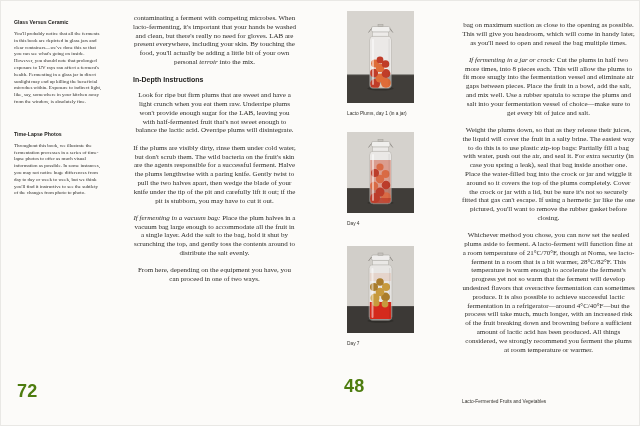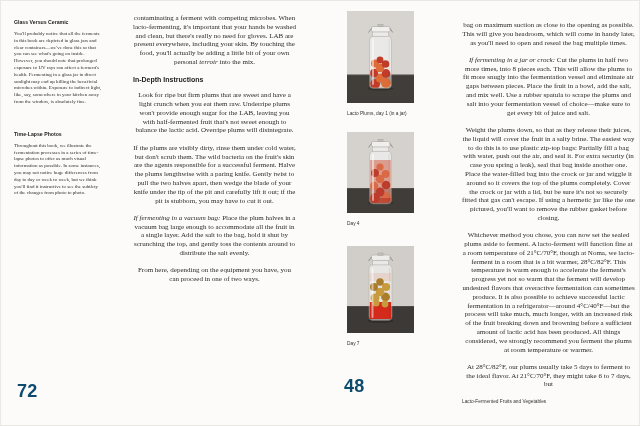--- a/index.html
+++ b/index.html
@@ -12,21 +12,21 @@
   }
   
   .sidebar { position:absolute; left:14px; top:19px; width:88px; }
   .note { margin-bottom:25px; }
   .note-title { font:bold 5.2px/7px "Liberation Sans", sans-serif; margin-bottom:5px; color:#232220; }
   .note-body { font:5px/6.8px "Liberation Serif", serif; color:#2e2d2a; }
   .main-left { position:absolute; left:133px; top:14px; width:163px; }
   .body-p { font:7px/8.8px "Liberation Serif", serif; color:#2b2a27; margin-bottom:8.5px; text-align:center; }
   .body-p em { font-style:italic; }
   .section-heading { font:bold 7px/9px "Liberation Sans", sans-serif; margin:8px 0 7px; color:#232220; }
-  .page-num { position:absolute; font:bold 18px/18px "Liberation Sans", sans-serif; color:#0c4a6e; letter-spacing:0.2px; }
+  .page-num { position:absolute; font:bold 18px/18px "Liberation Sans", sans-serif; color:#4d7c0f; letter-spacing:0.2px; }
   .pn-left { left:17px; top:382px; }
   .pn-right { left:344px; top:377px; }
   
   .figure { position:absolute; left:347px; width:67px; }
   .fig-1 { top:11px; }
   .fig-2 { top:132px; }
   .fig-3 { top:246px; }
   .figure svg { display:block; }
   .caption { display:block; margin-top:8px; font:4.8px/5.8px "Liberation Sans", sans-serif; color:#35332f; }
   .main-right { position:absolute; left:462px; top:21px; width:173px; }
@@ -158,20 +158,19 @@
         <path d="M24.5 11 L21.5 15 M43 11 L45.8 15" stroke="#8d8a85" stroke-width="0.9" fill="none"></path>
       </svg>
       <figcaption class="caption">Day 7</figcaption>
     </figure>
 
     <div class="main-right">
       <p class="body-p"><span>bag on maximum suction as close to the opening as possible. This will give you headroom, which will come in handy later, as you'll need to open and reseal the bag multiple times.</span></p>
       <p class="body-p"><em>If fermenting in a jar or crock: </em><span>Cut the plums in half two more times, into 8 pieces each. This will allow the plums to fit more snugly into the fermentation vessel and eliminate air gaps between pieces. Place the fruit in a bowl, add the salt, and mix well. Use a rubber spatula to scrape the plums and salt into your fermentation vessel of choice—make sure to get every bit of juice and salt.</span></p>
       <p class="body-p"><span>Weight the plums down, so that as they release their juices, the liquid will cover the fruit in a salty brine. The easiest way to do this is to use plastic zip-top bags: Partially fill a bag with water, push out the air, and seal it. For extra security (in case you spring a leak), seal that bag inside another one. Place the water-filled bag into the crock or jar and wiggle it around so it covers the top of the plums completely. Cover the crock or jar with a lid, but be sure it's not so securely fitted that gas can't escape. If using a hermetic jar like the one pictured, you'll want to remove the rubber gasket before closing.</span></p>
       <p class="body-p"><span>Whichever method you chose, you can now set the sealed plums aside to ferment. A lacto-ferment will function fine at a room temperature of 21°C/70°F, though at Noma, we lacto-ferment in a room that is a bit warmer, 28°C/82°F. This temperature is warm enough to accelerate the ferment's progress yet not so warm that the ferment will develop undesired flavors that overactive fermentation can sometimes produce. It is also possible to achieve successful lactic fermentation in a refrigerator—around 4°C/40°F—but the process will take much, much longer, with an increased risk of the fruit breaking down and browning before a sufficient amount of lactic acid has been produced. All things considered, we strongly recommend you ferment the plums at room temperature or warmer.</span></p>
-      <p class="body-p"><span>At 28°C/82°F, our plums usually take 5 days to ferment to the ideal flavor. At 21°C/70°F, they might take 6 to 7 days, but</span></p>
     </div>
 
     <div class="page-num pn-right">48</div>
     <div class="running-footer">Lacto-Fermented Fruits and Vegetables</div>
   </div>
 
 </div>
 
 </body></html>

